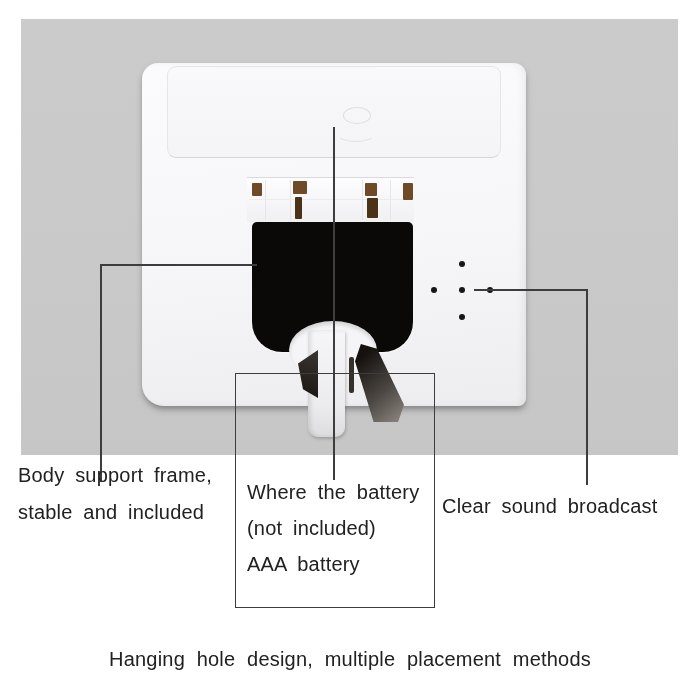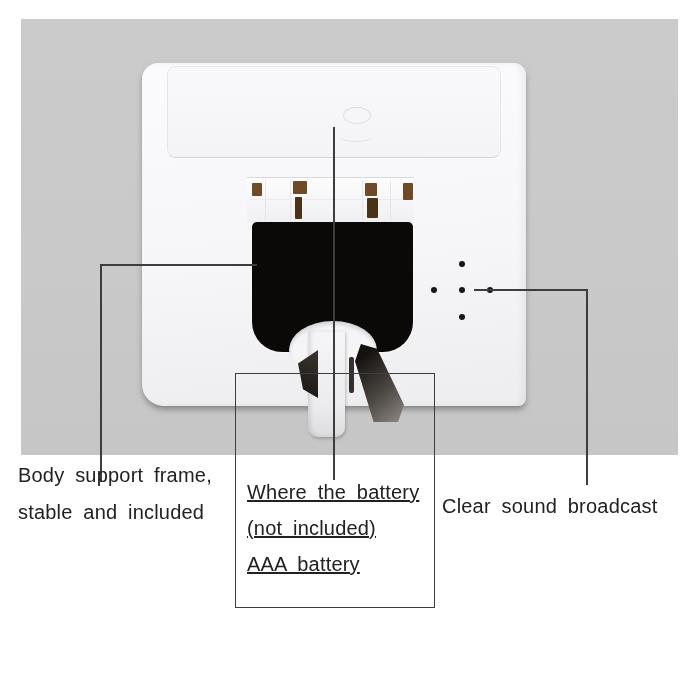--- a/index.html
+++ b/index.html
@@ -74,21 +74,21 @@
   .line-sound-h{left:474px;top:289px;width:113px;height:1.5px;}
   .line-sound-v{left:586px;top:289px;width:1.5px;height:196px;}
   .battery-box{position:absolute;left:235px;top:373px;width:200px;height:235px;
     border:1.5px solid var(--line);background:transparent;}
 
   
   .label{position:absolute;color:var(--text);font-size:20px;word-spacing:5px;
     letter-spacing:.2px;}
   .label span{display:block;}
   .label-body{left:12px;top:457px;width:235px;line-height:37px;margin-left:6px;}
-  .label-battery{left:247px;top:474px;width:185px;line-height:36px;text-decoration:underline;}
+  .label-battery{left:247px;top:474px;width:185px;line-height:36px;}
   .label-sound{left:442px;top:495px;white-space:nowrap;line-height:22px;}
   .caption{position:absolute;left:0;top:648px;width:700px;text-align:center;
     color:var(--text);font-size:20px;word-spacing:6px;letter-spacing:.2px;}
 </style>
 </head>
 <body>
 
 <div class="stage">
 
   <div class="photo">
@@ -143,13 +143,14 @@
   </div>
 
   <div class="label label-battery">
     <span>Where the battery</span>
     <span>(not included)</span>
     <span>AAA battery</span>
   </div>
 
   <div class="label label-sound">Clear sound broadcast</div>
 
+  <div class="caption">Hanging hole design, multiple placement methods</div>
 </div>
 
 </body></html>

